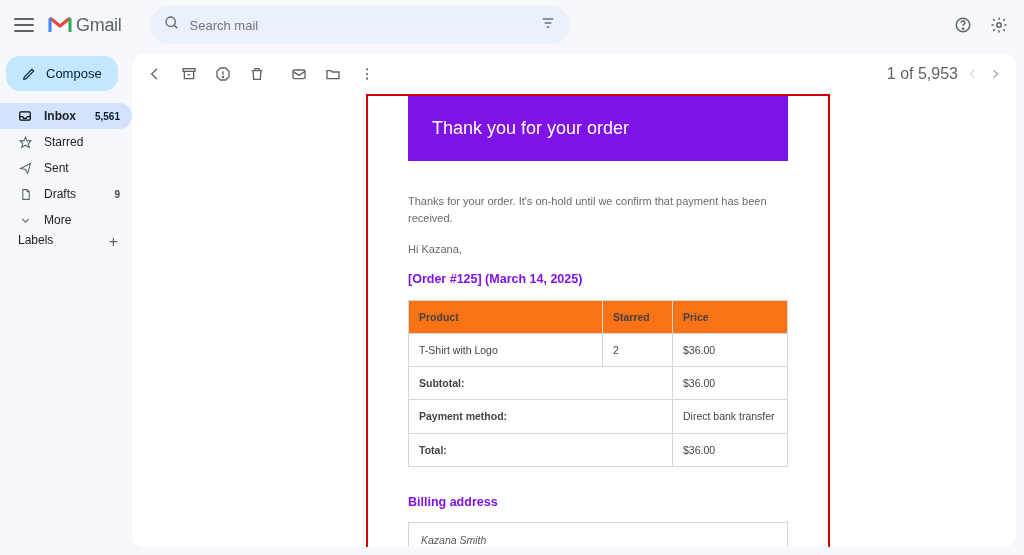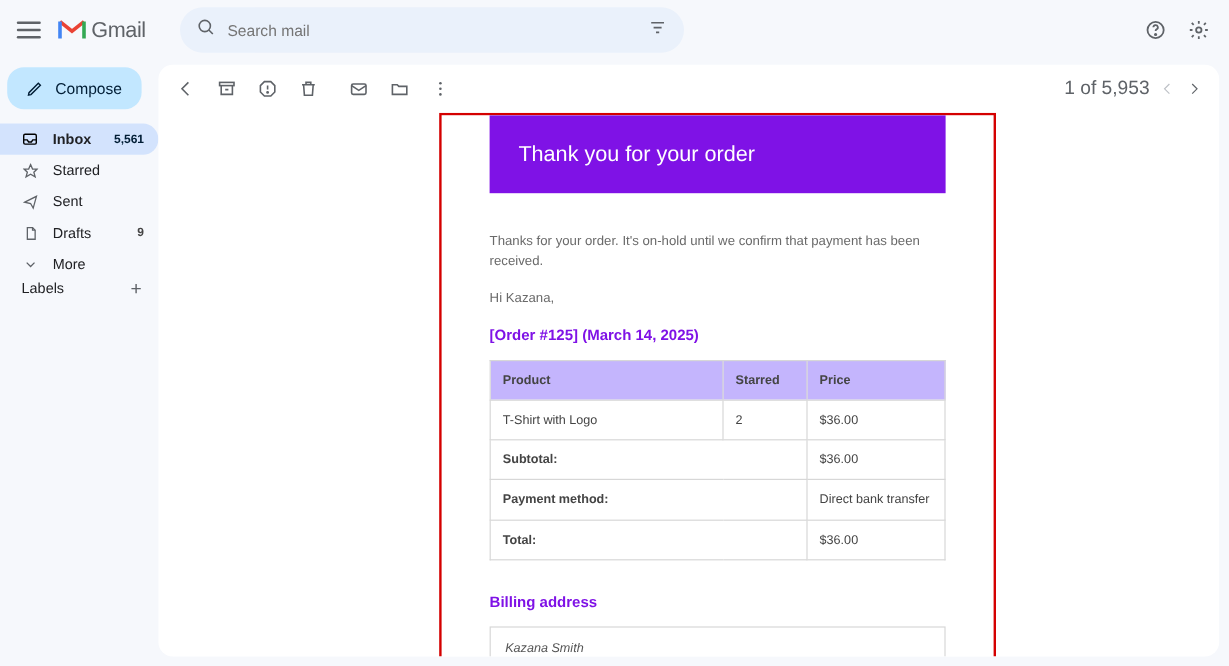--- a/index.html
+++ b/index.html
@@ -51,21 +51,21 @@
 
   
   .email-frame { position: absolute; left: 234px; top: 0; width: 464px; height: 510px; border: 2px solid #d40000; background: #fff; overflow: hidden; }
   .email-inner { width: 100%; }
   .email-header { background: #7f12e6; color: #fff; padding: 22px 24px; margin: 0 40px; }
   .email-header h2 { font-weight: 400; font-size: 18px; }
   .email-body { padding: 20px 40px 0 40px; color: #6a6a6a; font-size: 11px; line-height: 1.55; }
   .email-body .heading { color: #7f12e6; font-weight: 700; font-size: 12.5px; margin: 12px 0 10px; }
   .order-table { width: 100%; border-collapse: collapse; font-size: 10.5px; color: #444; }
   .order-table th, .order-table td { border: 1px solid #d7d7d7; padding: 8px 10px; text-align: left; }
-  .order-table th { font-weight: 700; background:#c4b5fd; }
+  .order-table th { font-weight: 700; background:#f97316; }
   .order-table .label-cell { font-weight: 700; }
   .billing-block { border: 1px solid #d7d7d7; padding: 10px 12px; font-size: 10.5px; font-style: italic; color:#555; line-height:1.5; }
 
 </style>
 </head>
 <body>
 
 <div class="topbar">
   <div class="hamburger">
     <span></span>

